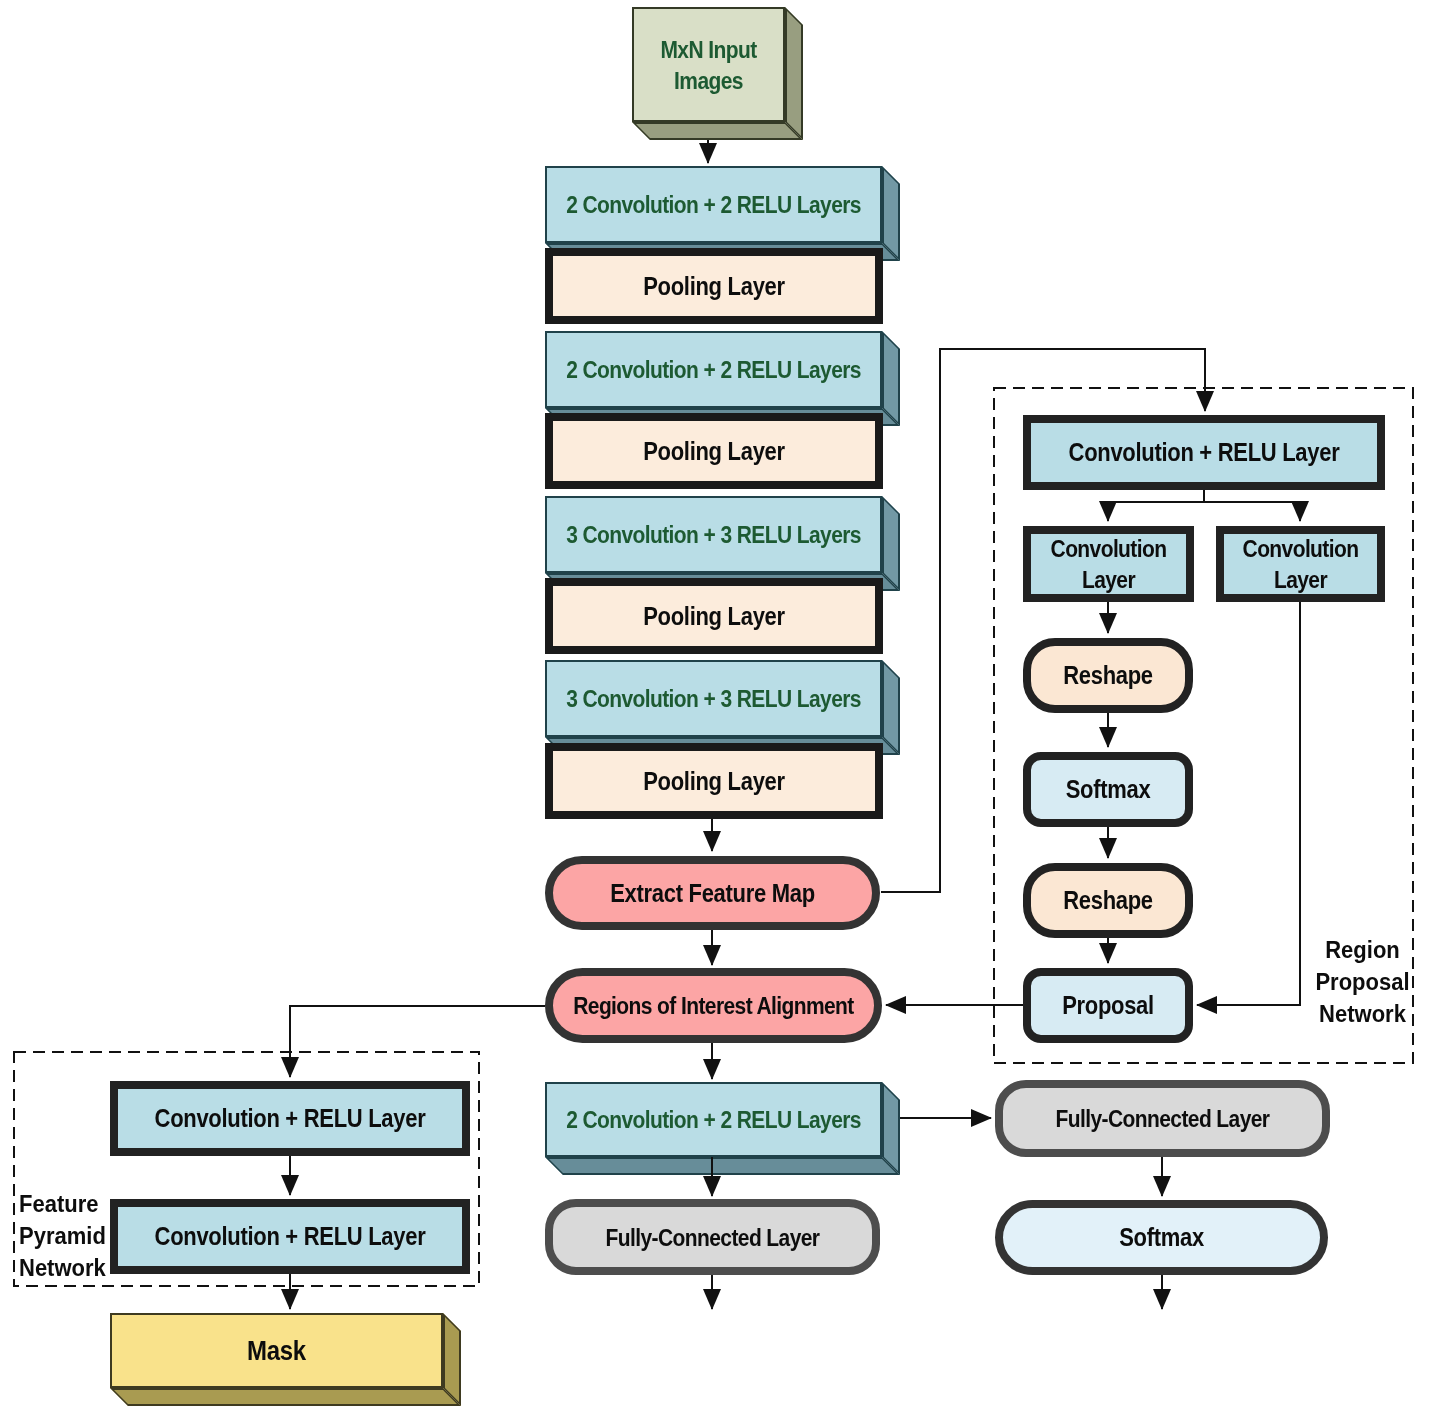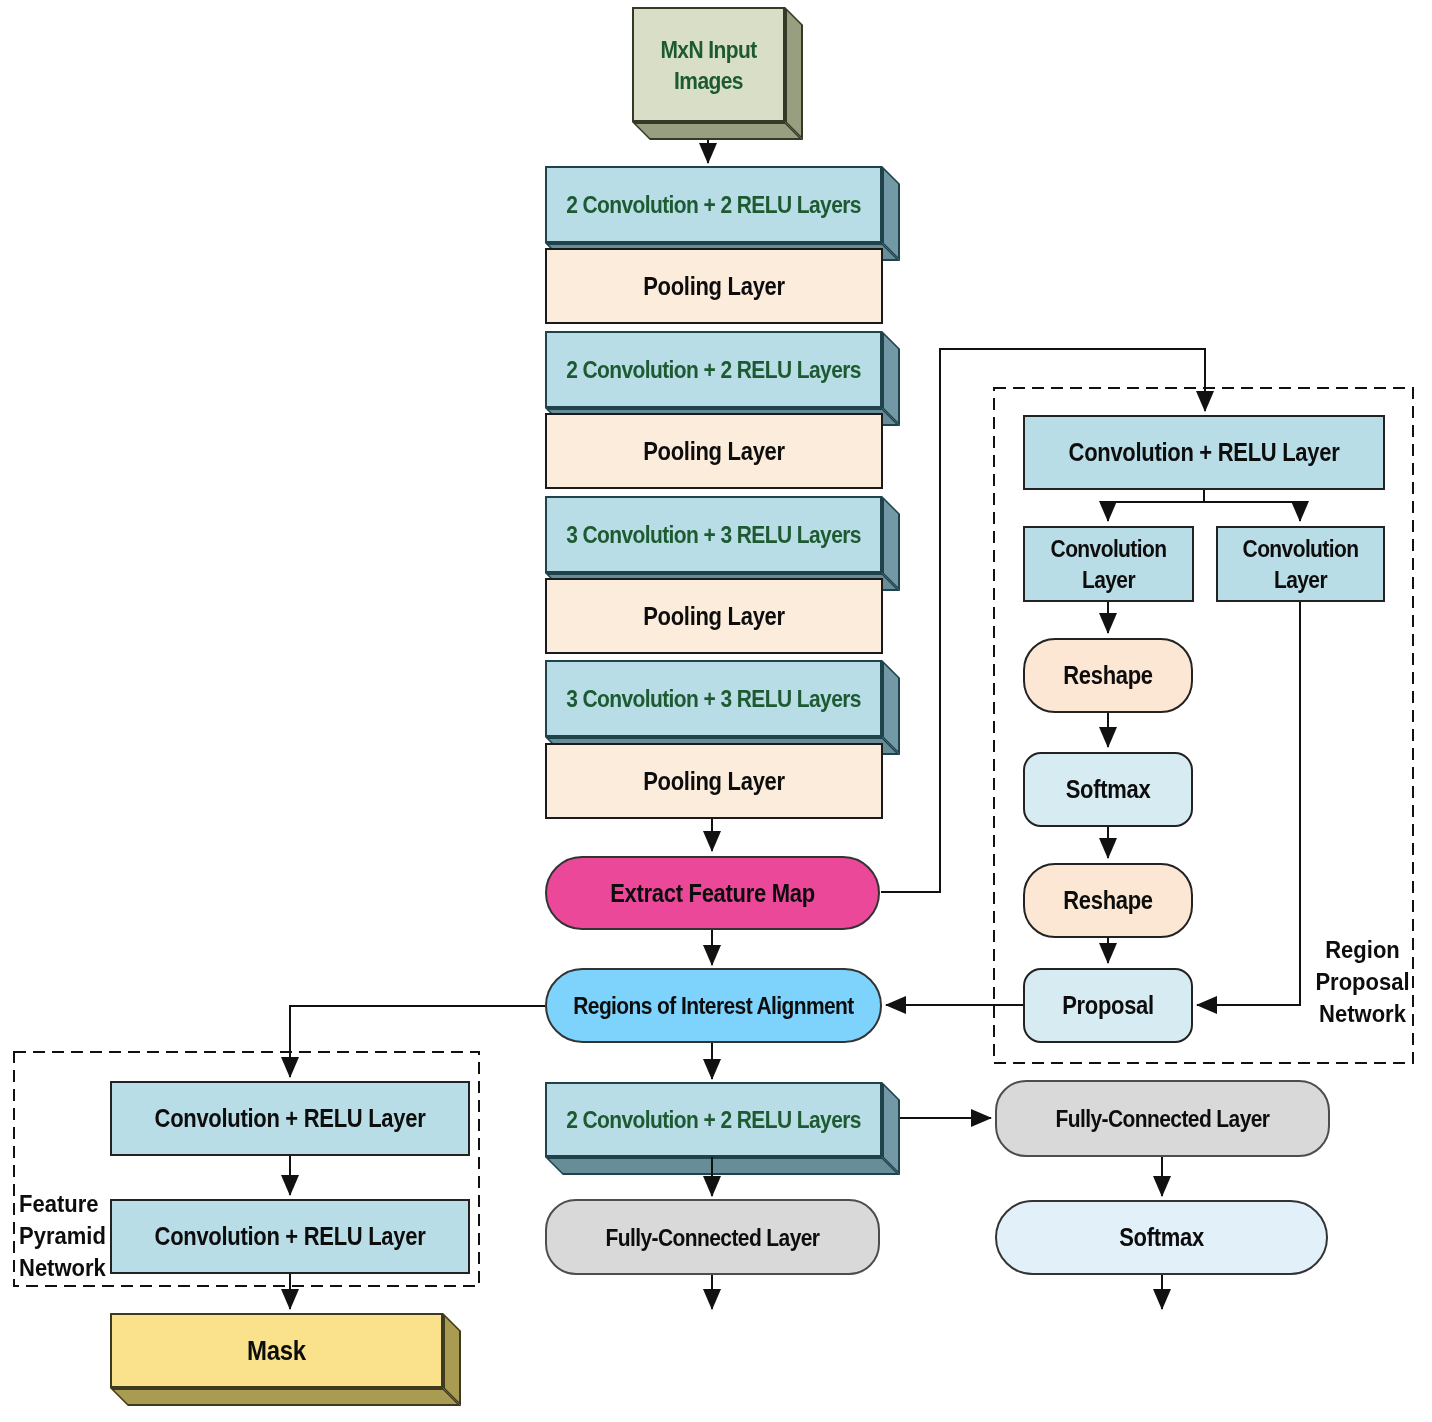--- a/index.html
+++ b/index.html
@@ -1,42 +1,42 @@
 <!DOCTYPE html>
 <html><head>
 <meta charset="utf-8">
 <style>
   html,body{margin:0;padding:0;background:#ffffff;}
   #canvas{position:relative;width:1432px;height:1422px;background:#ffffff;overflow:hidden;
           font-family:"Liberation Sans",sans-serif;}
   .node{position:absolute;z-index:1;box-sizing:border-box;}
   
   .flat{display:flex;align-items:center;justify-content:center;text-align:center;
-        border:2px solid #000000;box-sizing:border-box;}
+        border:8px solid #000000;box-sizing:border-box;}
   
   .b3d .face-m{position:absolute;inset:0;display:flex;align-items:center;justify-content:center;
         text-align:center;border:2px solid #a16207;box-sizing:border-box;z-index:2;}
   .b3d .face-r{position:absolute;left:100%;top:0;width:18px;height:100%;
         transform:skewY(45deg);transform-origin:0 0;z-index:1;border:2px solid #222;box-sizing:border-box;}
   .b3d .face-b{position:absolute;top:100%;left:0;width:100%;height:18px;
         transform:skewX(45deg);transform-origin:0 0;z-index:1;border:2px solid #222;box-sizing:border-box;}
   
   .blue  .face-m{background:#b9dde6;border-color:#20424a;}
   .blue  .face-r{background:#7299a5;border-color:#20424a;}
   .blue  .face-b{background:#678d99;border-color:#20424a;}
   .olive .face-m{background:#d9dfc7;border-color:#343a26;}
   .olive .face-r,.olive .face-b{background:#989e80;border-color:#343a26;}
   .yellow .face-m{background:#f9e28b;border-color:#3e3a20;}
   .yellow .face-r,.yellow .face-b{background:#a99b51;border-color:#3e3a20;}
   .fblue {background:#b9dde6;border-color:#222;}
   .peach {background:#fcecdc;border-color:#1a1a1a;}
   .rpeach{background:#fbe7d3;border-color:#222;border-radius:32px;}
   .rblue {background:#d7ebf3;border-color:#222;border-radius:18px;}
-  .pill-lav{background:#ec4899;border-color:#333;border-radius:39px;}
-  .pill-roi{background:#7dd3fc;border-color:#333;border-radius:38px;align-items:center;}
+  .pill-lav{background:#fca5a5;border-color:#333;border-radius:39px;}
+  .pill-roi{background:#fca5a5;border-color:#333;border-radius:38px;align-items:center;}
   .pill-sm {background:#e2f1f9;border-color:#333;border-radius:38px;}
   .gray  {background:#d9d9d9;border-color:#4d4d4d;border-radius:31px;}
   
   .lbl{display:inline-block;transform:scaleY(1.14);font-weight:bold;font-size:22px;
        color:#0d0d0d;line-height:27px;letter-spacing:-0.3px;}
   .green .lbl{color:#1d5a32;}
   .t21 .lbl{font-size:21px;letter-spacing:-0.6px;}
   .nowrap .lbl{white-space:nowrap;}
   .big .lbl{font-size:24px;}
   .grouplabel{position:absolute;z-index:1;font-weight:bold;font-size:22px;line-height:29px;

